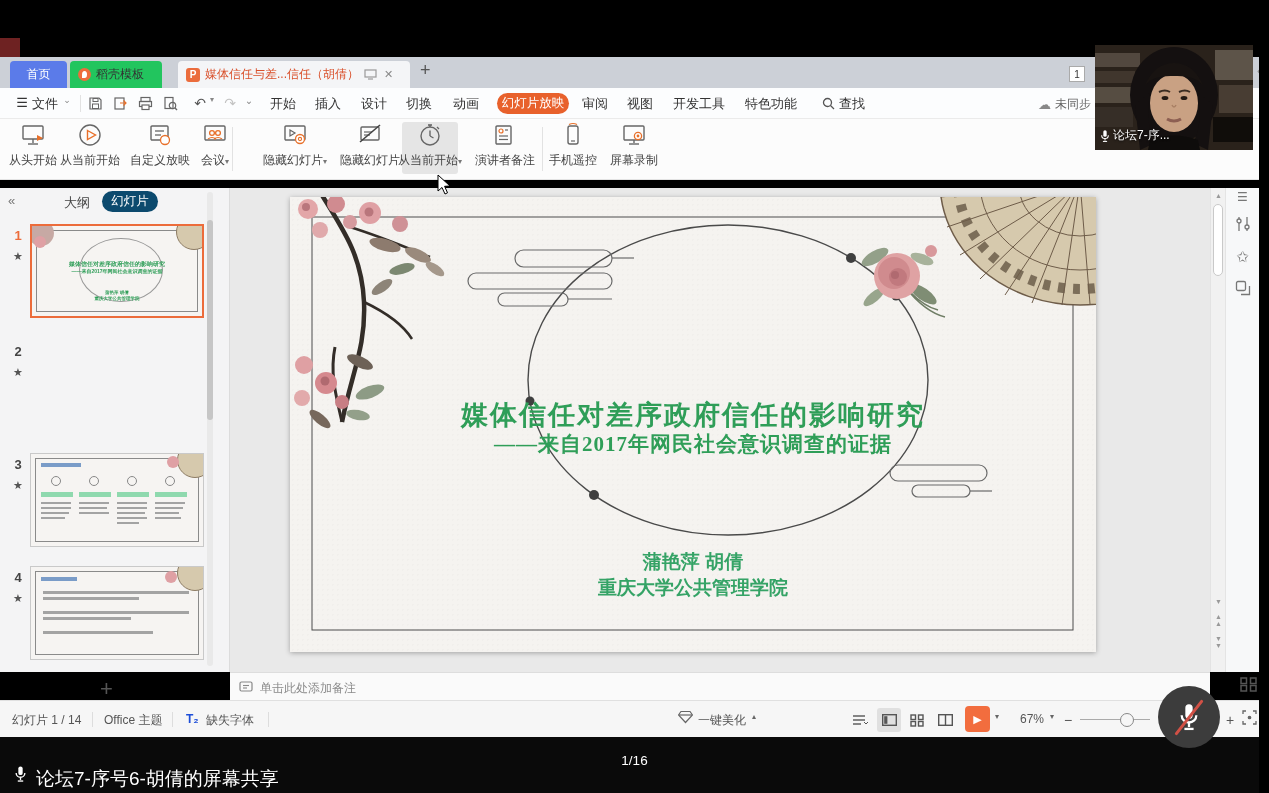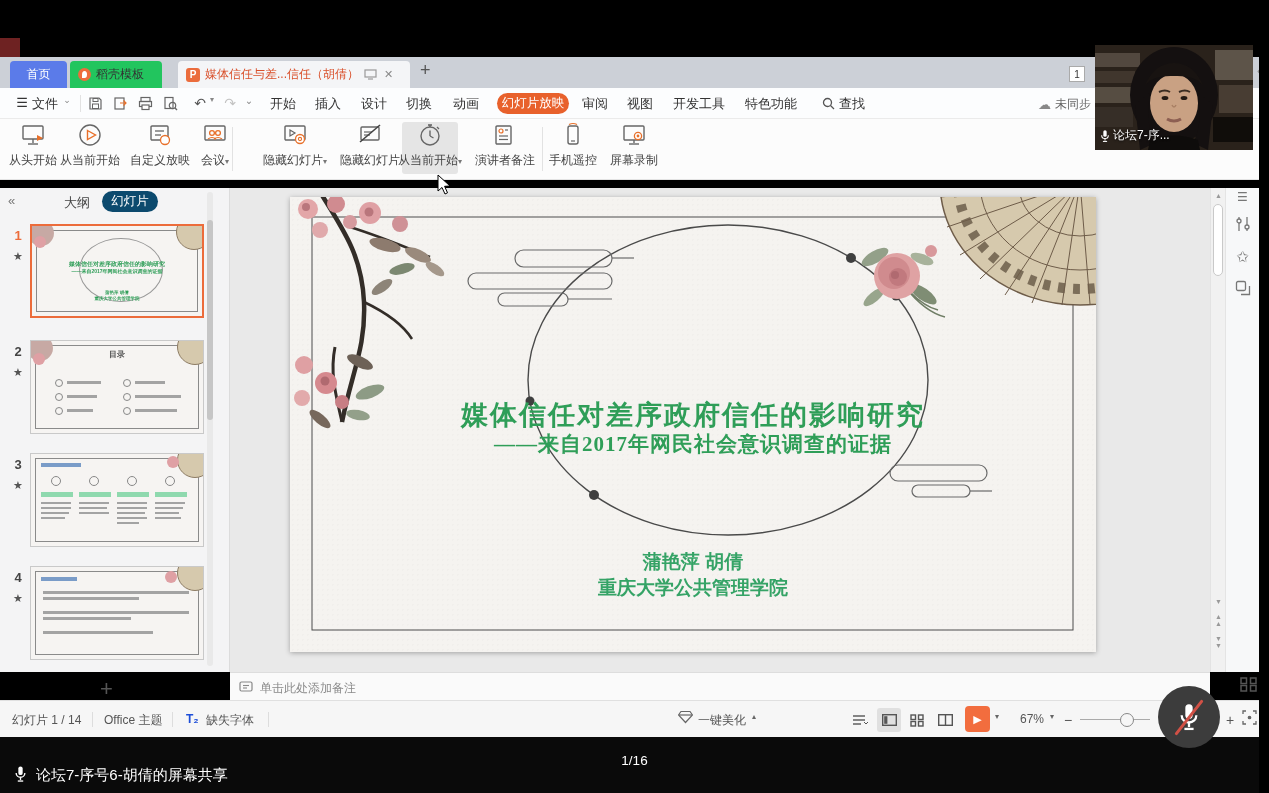--- a/index.html
+++ b/index.html
@@ -90,21 +90,21 @@
   .ssep{position:absolute;top:11px;width:1px;height:15px;background:#ddd;}
   .viewic{position:absolute;top:7px;width:24px;height:24px;display:flex;align-items:center;justify-content:center;border-radius:3px;}
   .viewic.sel{background:#e0e0e0;}
   .playbtn{position:absolute;left:965px;top:5px;width:25px;height:26px;background:#f26d3e;border-radius:4px;
            color:#fff;font-size:11px;display:flex;align-items:center;justify-content:center;}
   .ztrack{position:absolute;left:1080px;top:18px;width:70px;height:1px;background:#aaa;}
   .zknob{position:absolute;left:1120px;top:12px;width:12px;height:12px;border:1px solid #888;border-radius:50%;background:#f6f6f6;}
   .grid88{position:absolute;left:1240px;top:677px;}
   
   .sharebar{left:0;top:737px;width:1269px;height:56px;background:#0a0a0a;}
-  .sharelabel{position:absolute;left:36px;top:29px;color:#fff;font-size:15px;}
+  .sharelabel{position:absolute;left:36px;top:29px;color:#fff;font-size:19px;}
   .pageind{position:absolute;left:50%;top:16px;transform:translateX(-50%);color:#fff;font-size:13.5px;}
   .webcam{left:1095px;top:45px;width:158px;height:105px;background:#16110d;overflow:hidden;}
   .camlabel{position:absolute;left:5px;bottom:6px;color:#fff;font-size:12px;display:flex;align-items:center;gap:3px;
             text-shadow:0 1px 2px rgba(0,0,0,.8);}
   .fab{left:1158px;top:686px;width:62px;height:62px;border-radius:50%;background:#3c3c3c;z-index:60;
        display:flex;align-items:center;justify-content:center;}
   .fab .slash{position:absolute;width:44px;height:3px;background:#d05045;transform:rotate(-52deg);border-radius:2px;}
   .sidecol{left:1259px;top:0;width:10px;height:793px;background:#000;}
   .sidechev{position:absolute;left:1257px;top:63px;color:#8a8a8a;font-size:13px;z-index:55;}
   .cursor{left:437px;top:174px;z-index:70;}
@@ -313,39 +313,20 @@
       <div class="deco-umb"></div>
       <div class="t1-ell"></div>
       <div class="t1-title" style="top:34px;font-size:6px">媒体信任对差序政府信任的影响研究</div>
       <div class="t1-title" style="top:42px;font-size:5px">——来自2017年网民社会意识调查的证据</div>
       <div class="t1-title" style="top:64px;font-size:4.5px">蒲艳萍 胡倩</div>
       <div class="t1-title" style="top:70px;font-size:4.5px">重庆大学公共管理学院</div>
     </div>
 
     <span class="tnum" style="top:156px">2</span>
     <span class="tstar" style="top:178px">★</span>
-    <div class="thumb" style="top:152px">
-      <div class="tborder"></div>
-      <div class="deco-branch"></div>
-      <div class="deco-flw" style="left:2px;top:12px"></div>
-      <div class="deco-umb"></div>
-      <div class="t1-title" style="top:8px;font-size:8px;color:#555">目录</div>
-      <div class="tcirc" style="left:24px;top:38px"></div>
-        <div class="bar" style="left:36px;top:40px;width:34px;height:3px"></div>
-      <div class="tcirc" style="left:24px;top:52px"></div>
-        <div class="bar" style="left:36px;top:54px;width:30px;height:3px"></div>
-      <div class="tcirc" style="left:24px;top:66px"></div>
-        <div class="bar" style="left:36px;top:68px;width:26px;height:3px"></div>
-      <div class="tcirc" style="left:92px;top:38px"></div>
-        <div class="bar" style="left:104px;top:40px;width:30px;height:3px"></div>
-      <div class="tcirc" style="left:92px;top:52px"></div>
-        <div class="bar" style="left:104px;top:54px;width:46px;height:3px"></div>
-      <div class="tcirc" style="left:92px;top:66px"></div>
-        <div class="bar" style="left:104px;top:68px;width:42px;height:3px"></div>
-    </div>
 
     <span class="tnum" style="top:269px">3</span>
     <span class="tstar" style="top:291px">★</span>
     <div class="thumb" style="top:265px">
       <div class="tborder"></div>
       <div class="deco-umb"></div>
       <div class="deco-flw" style="right:24px;top:2px;left:auto"></div>
       <div class="bbar" style="left:10px;top:9px;width:40px;height:4px"></div>
       <div class="tcirc" style="left:20px;top:22px;width:10px;height:10px"></div>
       <div class="tcirc" style="left:58px;top:22px;width:10px;height:10px"></div>

